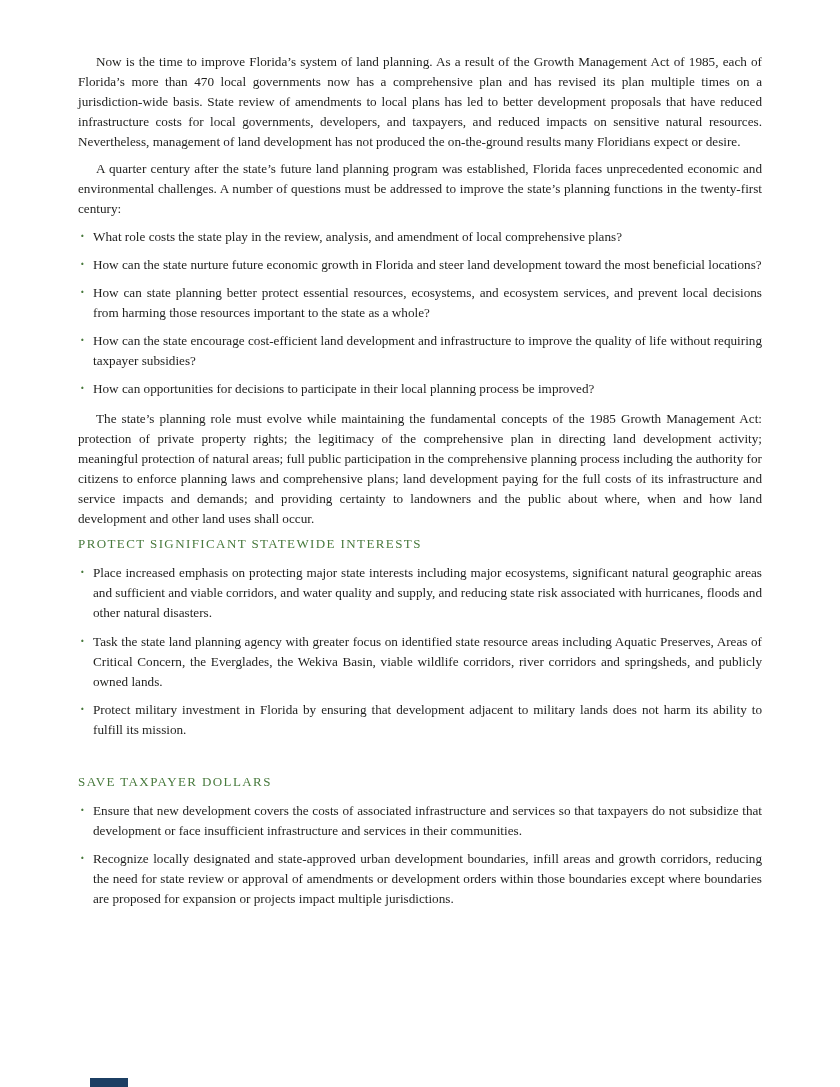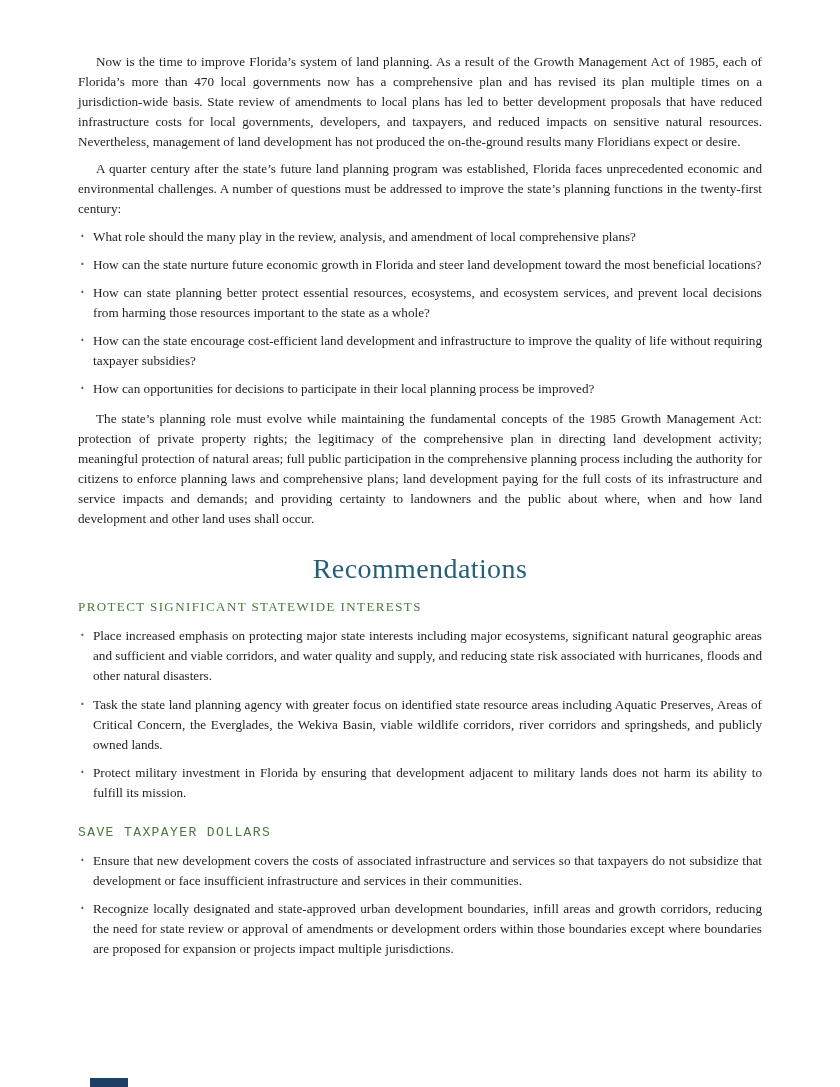--- a/index.html
+++ b/index.html
@@ -62,22 +62,21 @@
   }
   .section-heading {
     font-family: "Liberation Serif", serif;
     font-weight: 400;
     font-size: 13px;
     color: var(--accent-green, #47793c);
     letter-spacing: 1.4px;
     margin: 0 0 11px 0;
   }
   .section-heading.spaced {
-    margin-top: 22px;
-    font-family: Liberation Mono, monospace;
+    margin-top: 34px;
   }
   .footer-bar {
     position: absolute;
     left: 90px;
     bottom: 0;
     width: 38px;
     height: 9px;
     background: var(--footer-navy, #1c3f63);
   }
 </style>
@@ -85,30 +84,29 @@
 <body>
 
 <div class="page">
   <div class="content">
 
     <p class="para">Now is the time to improve Florida’s system of land planning.  As a result of the Growth Management Act of 1985, each of Florida’s more than 470 local governments now has a comprehensive plan and has revised its plan multiple times on a jurisdiction-wide basis.  State review of amendments to local plans has led to better development proposals that have reduced infrastructure costs for local governments, developers, and taxpayers, and reduced impacts on sensitive natural resources. Nevertheless, management of land development has not produced the on-the-ground results many Floridians expect or desire.</p>
 
     <p class="para">A quarter century after the state’s future land planning program was established, Florida faces unprecedented economic and environmental challenges. A number of questions must be addressed to improve the state’s planning functions in the twenty-first century:</p>
 
     <ul class="bullets">
-      <li>What role should the many play in the review, analysis, and amendment of local comprehensive plans?</li>
+      <li>What role costs the state play in the review, analysis, and amendment of local comprehensive plans?</li>
       <li>How can the state nurture future economic growth in Florida and steer land development toward the most beneficial locations?</li>
       <li>How can state planning better protect essential resources, ecosystems, and ecosystem services, and prevent local decisions from harming those resources important to the state as a whole?</li>
       <li>How can the state encourage cost-efficient land development and infrastructure to improve the quality of life without requiring taxpayer subsidies?</li>
       <li>How can opportunities for decisions to participate in their local planning process be improved?</li>
     </ul>
 
     <p class="para">The state’s planning role must evolve while maintaining the fundamental concepts of the 1985 Growth Management Act: protection of private property rights; the legitimacy of the comprehensive plan in directing land development activity; meaningful protection of natural areas; full public participation in the comprehensive planning process including the authority for citizens to enforce planning laws and comprehensive plans; land development paying for the full costs of its infrastructure and service impacts and demands; and providing certainty to landowners and the public about where, when and how land development and other land uses shall occur.</p>
 
-    <h1 class="rec-title">Recommendations</h1>
 
     <h2 class="section-heading">PROTECT SIGNIFICANT STATEWIDE INTERESTS</h2>
 
     <ul class="bullets">
       <li>Place increased emphasis on protecting major state interests including major ecosystems, significant natural geographic areas and sufficient and viable corridors, and water quality and supply, and reducing state risk associated with hurricanes, floods and other natural disasters.</li>
       <li>Task the state land planning agency with greater focus on identified state resource areas including Aquatic Preserves, Areas of Critical Concern, the Everglades, the Wekiva Basin, viable wildlife corridors, river corridors and springsheds, and publicly owned lands.</li>
       <li>Protect military investment in Florida by ensuring that development adjacent to military lands does not harm its ability to fulfill its mission.</li>
     </ul>
 
     <h2 class="section-heading spaced">SAVE TAXPAYER DOLLARS</h2>

